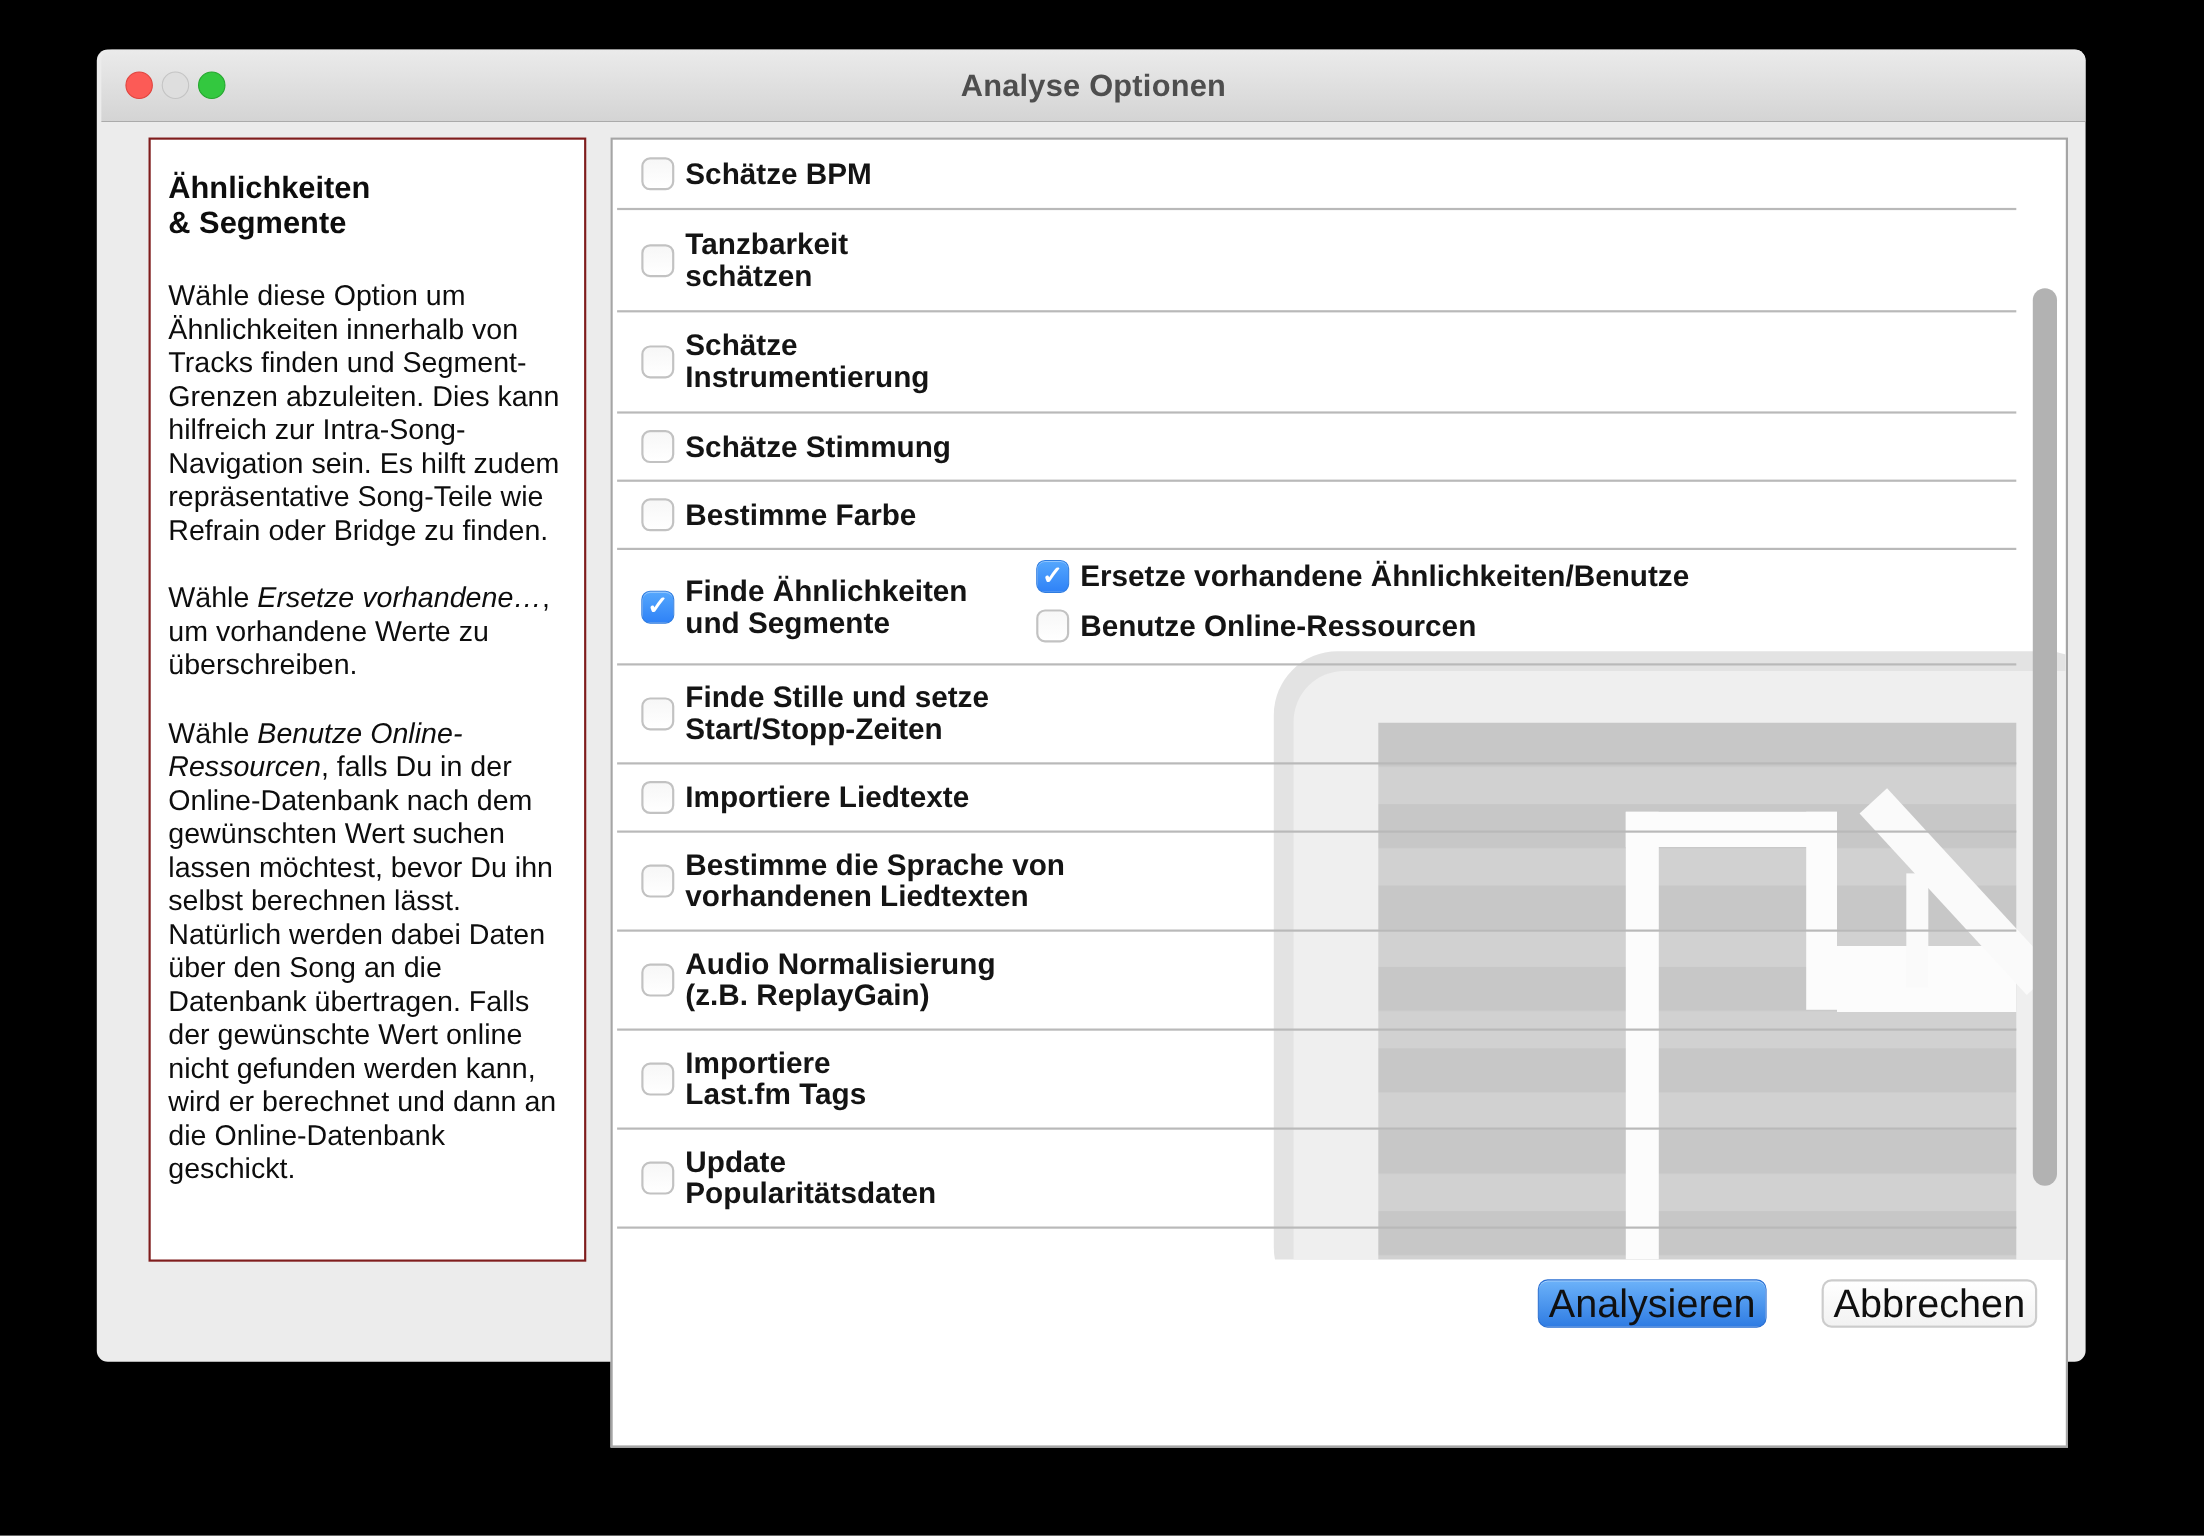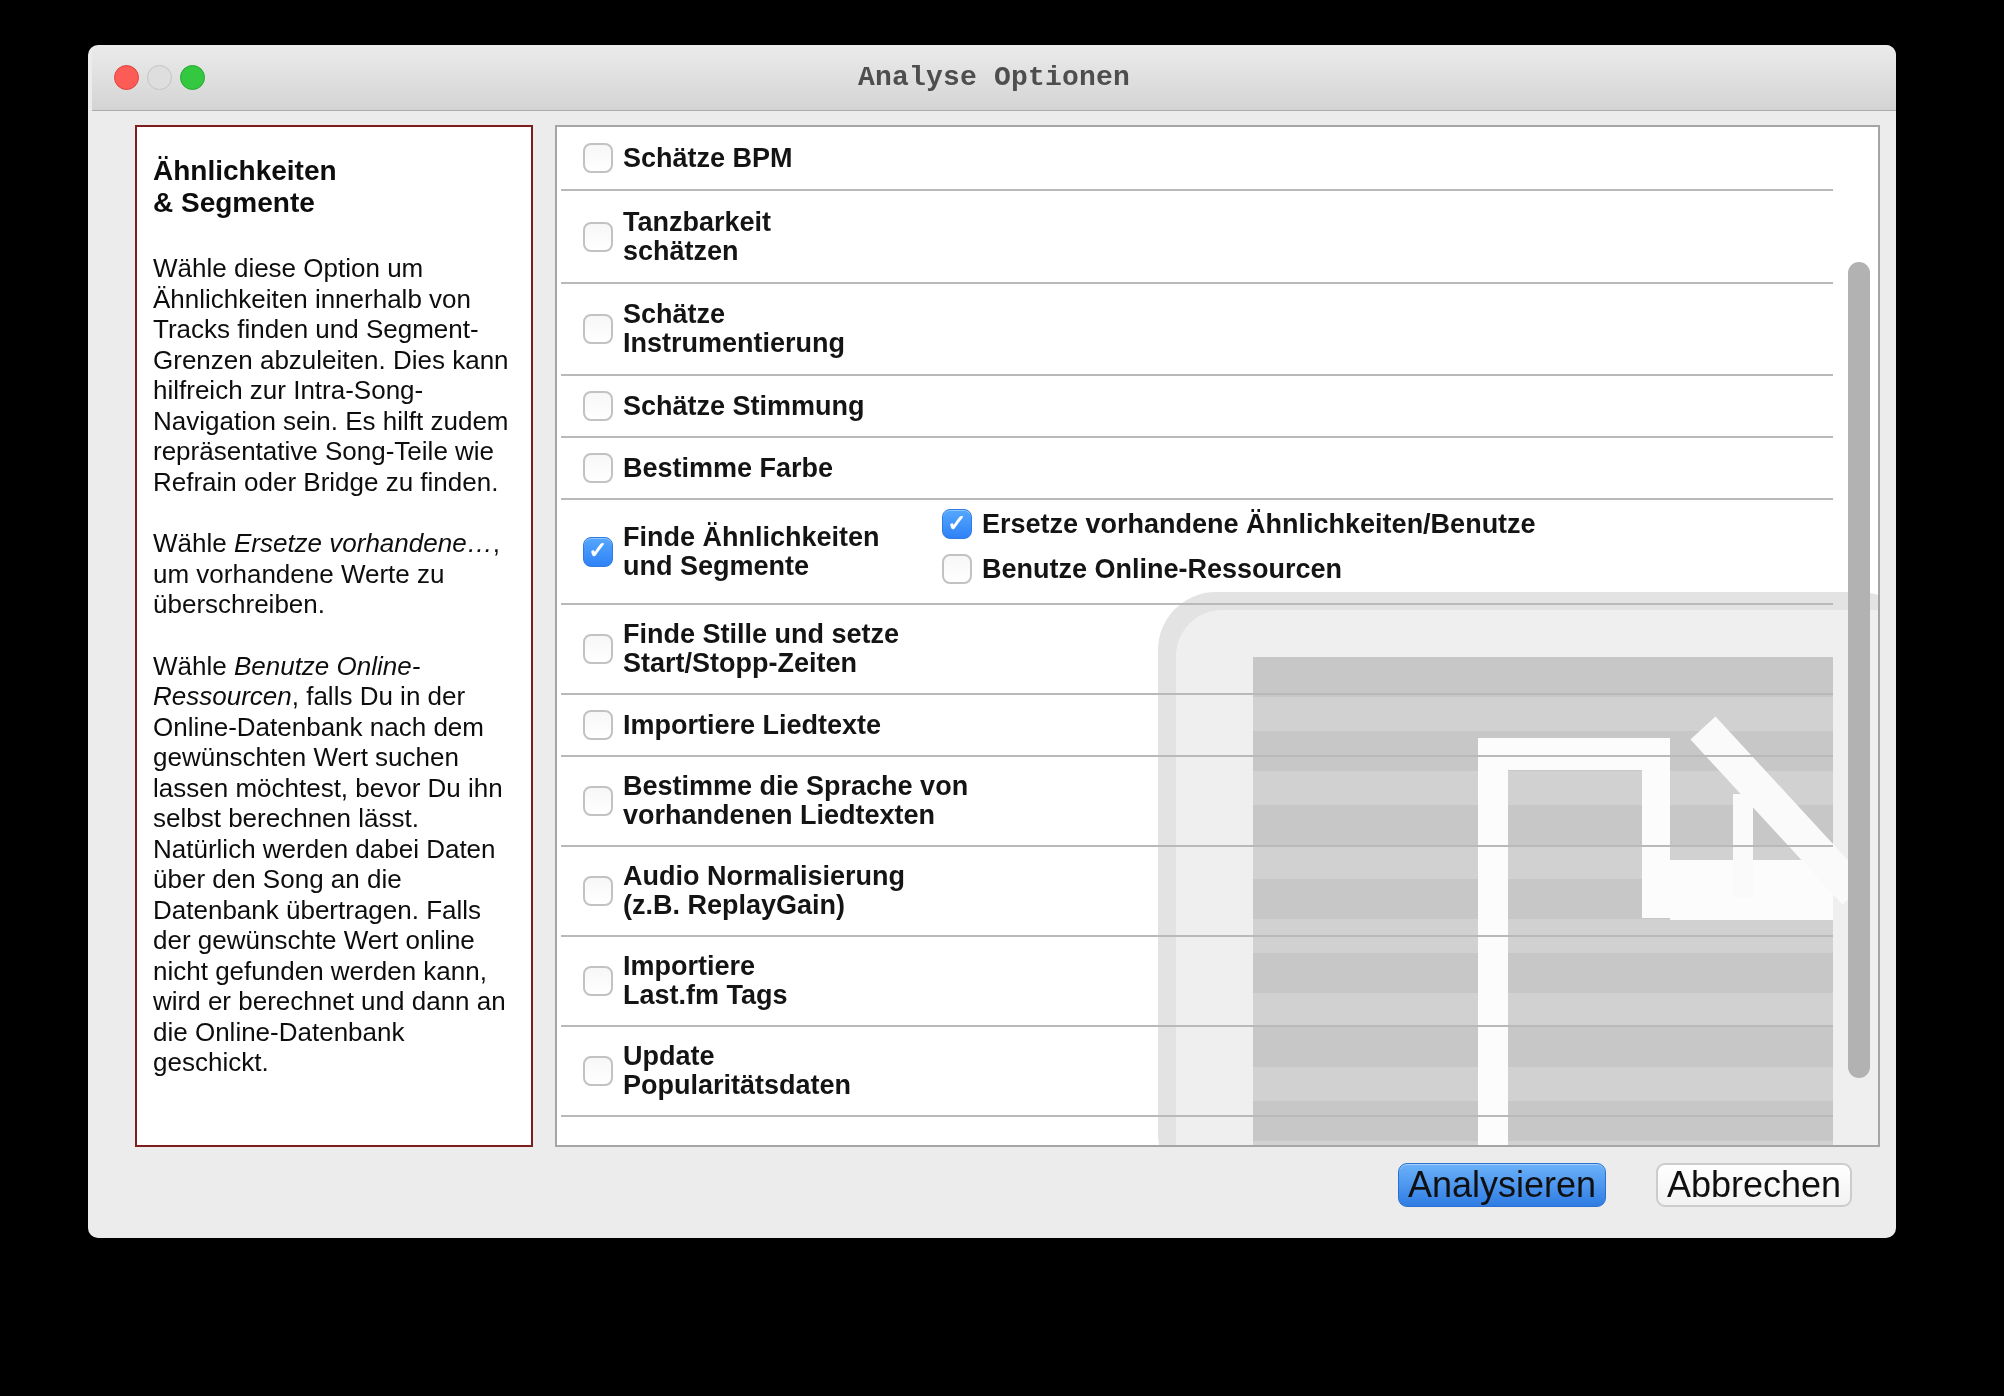--- a/index.html
+++ b/index.html
@@ -11,21 +11,20 @@
   .window{
     position:absolute;left:88px;top:45px;width:1808px;height:1193px;
     background:#ececec;border-radius:10px;
     box-shadow:0 34px 90px rgba(0,0,0,.6);
   }
   .titlebar{
     position:absolute;left:4px;top:0;right:0;height:65px;
     background:linear-gradient(180deg,#ebebeb,#d4d4d4);
     border-bottom:1px solid #ababab;
     border-radius:10px 10px 0 0;
-    font-family:Liberation Mono, monospace;
   }
   .title{
     position:absolute;left:0;right:0;top:0;height:65px;line-height:65px;
     text-align:center;font-size:28px;font-weight:bold;color:#4e4e4e;
     letter-spacing:.2px;
   }
   .lights{position:absolute;left:22px;top:20px;display:flex;gap:8px;}
   .light{width:25px;height:25px;border-radius:50%;box-sizing:border-box;}
   .light.red{background:#fc5b56;border:1px solid #e0443e;}
   .light.gray{background:#dedede;border:1px solid #c4c4c4;}
@@ -39,21 +38,21 @@
   }
   .side-heading{
     font-size:28px;font-weight:bold;line-height:32px;margin:8px 0 34px 0;
     white-space:pre-line;
   }
   .side-p{font-size:26px;line-height:30.5px;margin:0 0 31px 0;}
   .side-p i{font-style:italic;}
 
   
   .options-panel{
-    position:absolute;left:467px;top:80px;width:1325px;height:1022px;
+    position:absolute;left:467px;top:80px;width:1325px;height:1191px;
     background:#fff;border:2px solid #a5a5a5;box-sizing:border-box;
     overflow:hidden;
   }
   .watermark{position:absolute;left:0;top:0;z-index:0;pointer-events:none;}
   .rows{position:relative;z-index:1;}
   .row{
     display:flex;align-items:center;
     margin:0 45px 0 4px;padding-left:22px;
     border-bottom:2px solid #b9b9b9;box-sizing:border-box;
     position:relative;

